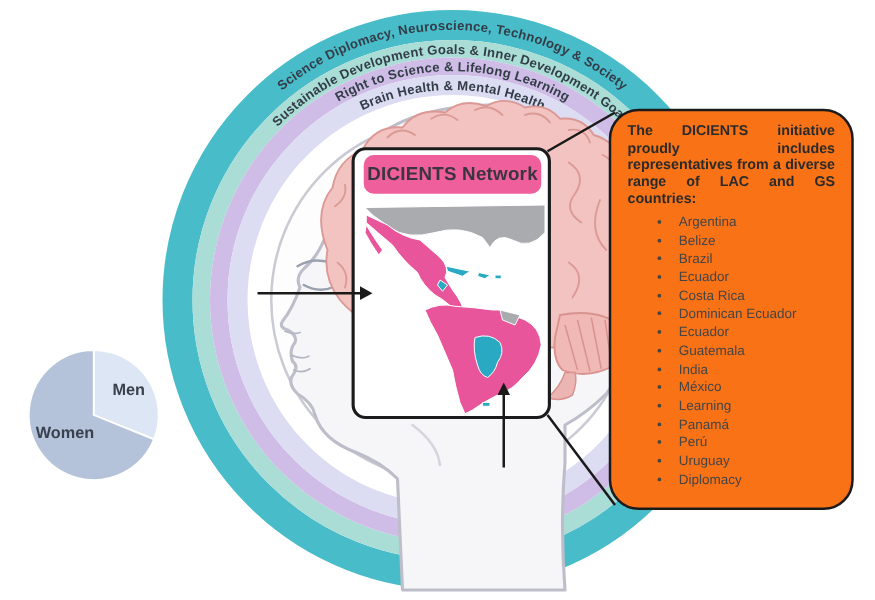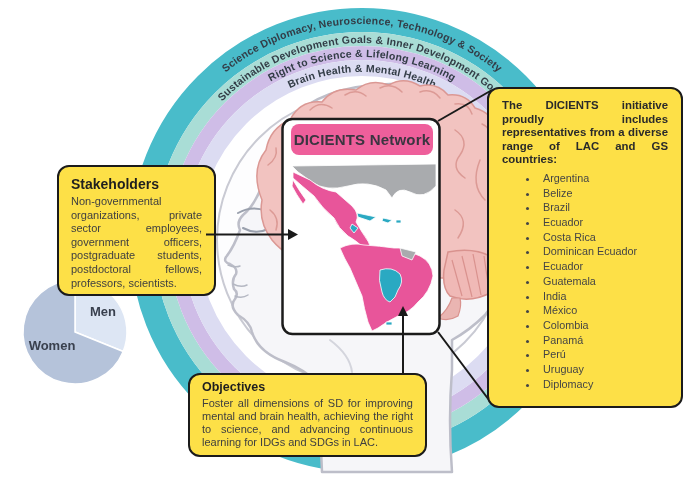--- a/index.html
+++ b/index.html
@@ -2,22 +2,22 @@
 <html><head>
 <meta charset="utf-8">
 <style>
   html,body{margin:0;padding:0;background:#ffffff;}
   .stage{position:relative;width:700px;height:480px;background:#ffffff;overflow:hidden;
          font-family:"Liberation Sans", sans-serif;}
   svg text{font-family:"Liberation Sans", sans-serif;}
   .baseSvg{position:absolute;left:0;top:0;z-index:0;}
   .topSvg{position:absolute;left:0;top:0;z-index:3;pointer-events:none;}
 
-  .callout{position:absolute;z-index:2;background:#fde047;border:2.5px solid #1b1b1b;
-           border-radius:12px;box-sizing:border-box;color:#3a3a3a;}
+  .callout{position:absolute;z-index:2;background:#f97316;border:2.5px solid #1b1b1b;
+           border-radius:24px;box-sizing:border-box;color:#3a3a3a;}
   .callout .title{font-weight:bold;color:#1f1f1f;}
   .callout .body{text-align:justify;color:#404040;}
 
   .box-stakeholders{left:57px;top:165px;width:159px;height:131px;padding:9px 12px 6px 12px;}
   .box-stakeholders .title{font-size:14px;margin-bottom:3px;}
   .box-stakeholders .body{font-size:11px;line-height:13.6px;}
 
   .box-objectives{left:188px;top:373px;width:239px;height:84px;padding:5px 12px 4px 12px;}
   .box-objectives .title{font-size:12.5px;margin-bottom:3px;}
   .box-objectives .body{font-size:11px;line-height:12.9px;}
@@ -154,44 +154,36 @@
     </g>
 
     <g>
       <path d="M 75,332 L 75,280 A 52,52 0 0 1 123.2,351.5 Z" fill="#dde6f4" stroke="#ffffff" stroke-width="1.5"></path>
       <path d="M 75,332 L 123.2,351.5 A 52,52 0 1 1 75,280 Z" fill="#b5c3da" stroke="#ffffff" stroke-width="1.5"></path>
       <text x="103" y="316" font-size="13" font-weight="bold" fill="#39404e" text-anchor="middle">Men</text>
       <text x="52" y="350" font-size="13" font-weight="bold" fill="#39404e" text-anchor="middle">Women</text>
     </g>
   </svg>
 
-  <div class="callout box-stakeholders">
-    <div class="title">Stakeholders</div>
-    <div class="body">Non-governmental organizations, private sector employees, government officers, postgraduate students, postdoctoral fellows, professors, scientists.</div>
-  </div>
-
-  <div class="callout box-objectives">
-    <div class="title">Objectives</div>
-    <div class="body">Foster all dimensions of SD for improving mental and brain health, achieving the right to science, and advancing continuous learning for IDGs and SDGs in LAC.</div>
-  </div>
+
 
   <div class="callout box-countries">
     <div class="intro">The DICIENTS initiative proudly includes representatives from a diverse range of LAC and GS countries:</div>
     <ul>
       <li>Argentina</li>
       <li>Belize</li>
       <li>Brazil</li>
       <li>Ecuador</li>
       <li>Costa Rica</li>
       <li>Dominican Ecuador</li>
       <li>Ecuador</li>
       <li>Guatemala</li>
       <li>India</li>
       <li>México</li>
-      <li>Colombia</li>
+      <li>Learning</li>
       <li>Panamá</li>
       <li>Perú</li>
       <li>Uruguay</li>
       <li>Diplomacy</li>
     </ul>
   </div>
 
   <div class="network-label">DICIENTS Network</div>
 
   <svg class="topSvg" width="700" height="480" viewBox="0 0 700 480">

